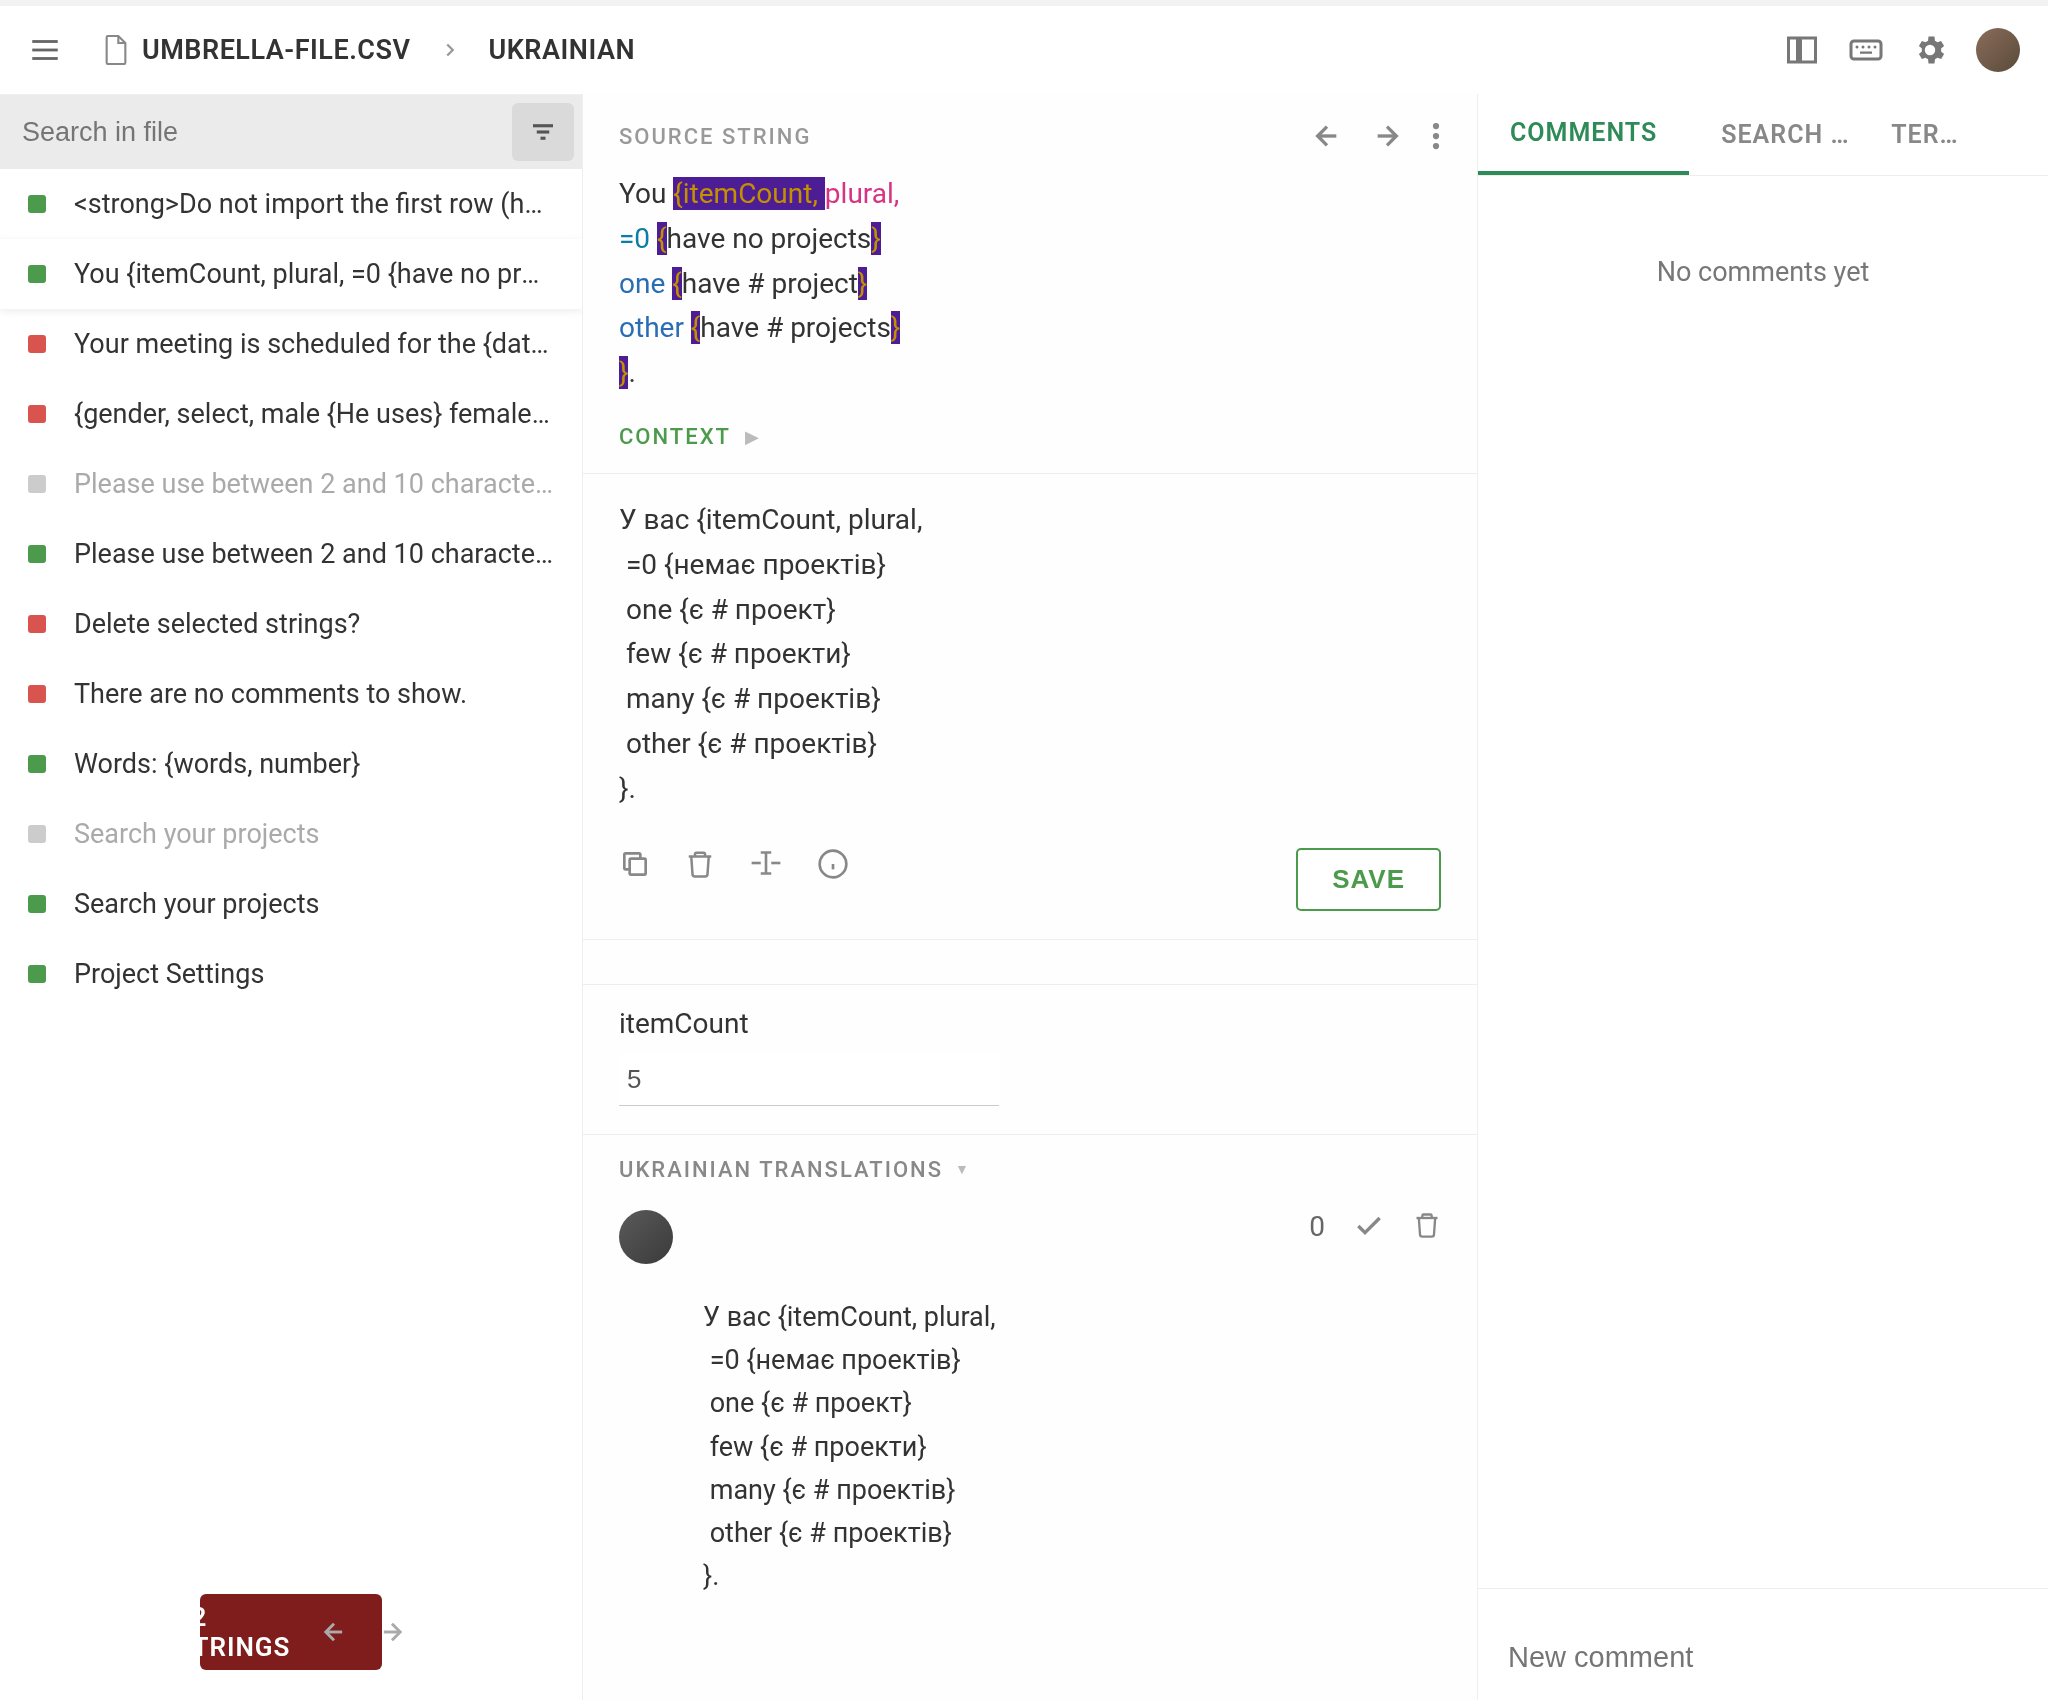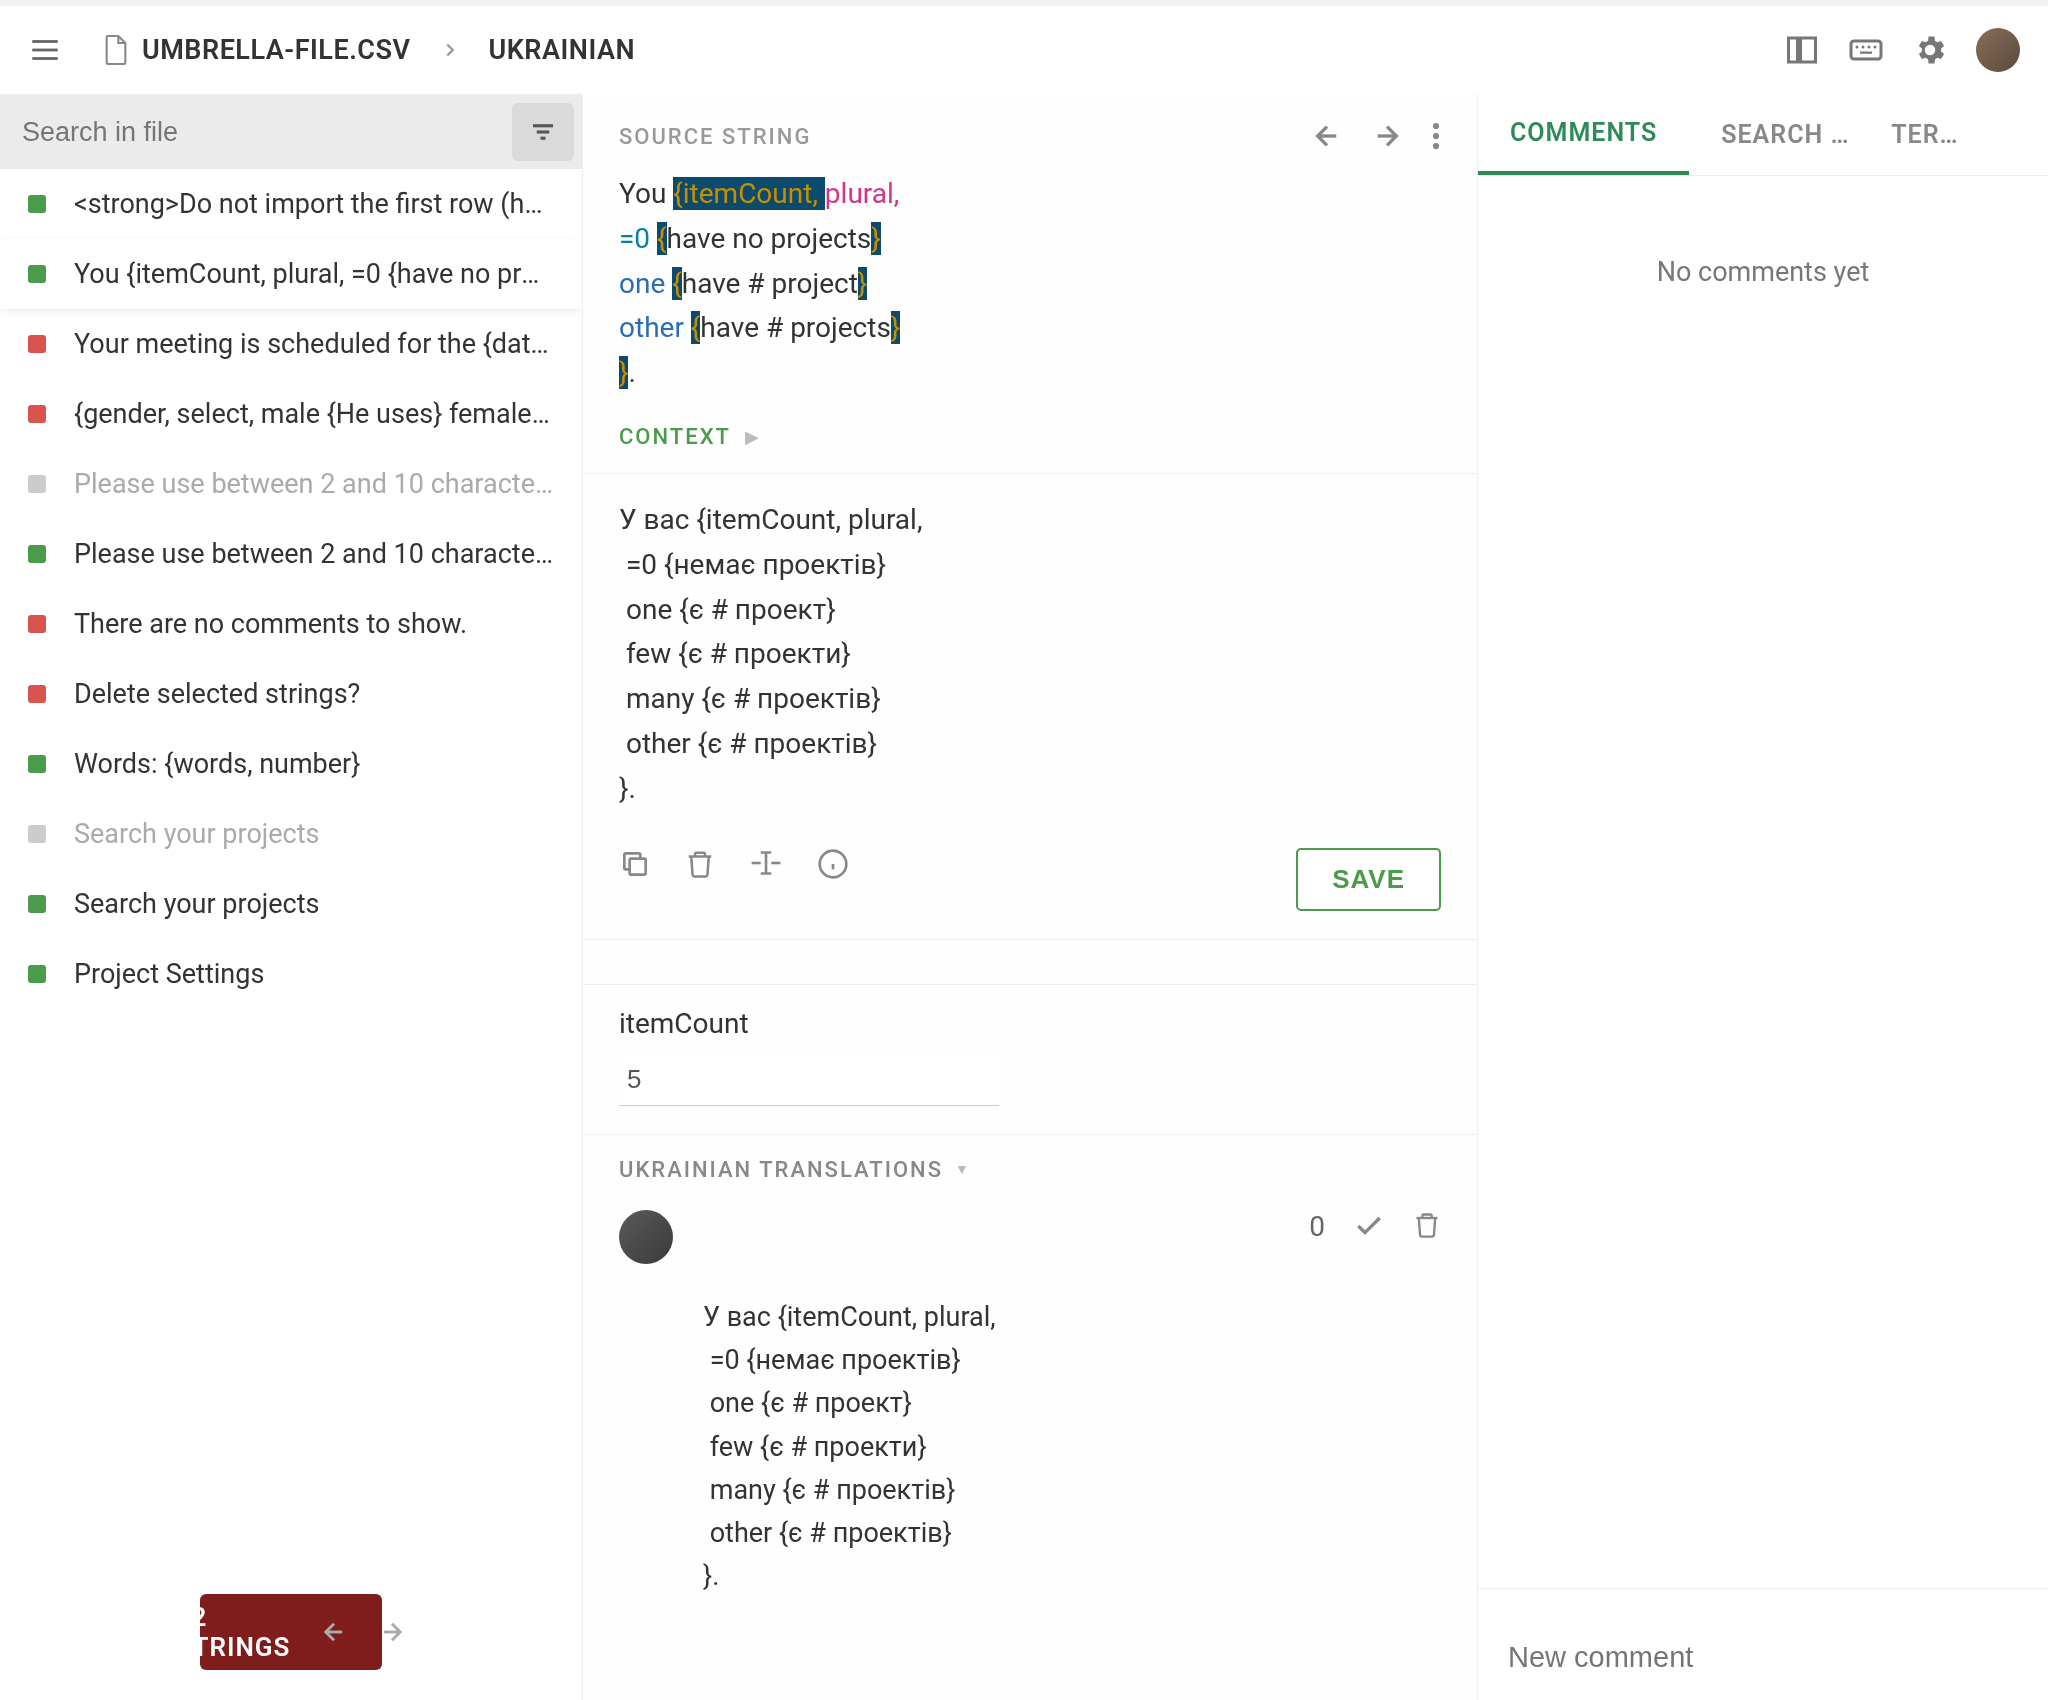--- a/index.html
+++ b/index.html
@@ -121,21 +121,21 @@
   font-size: 22px;
   letter-spacing: 2px;
   color: #999;
   font-weight: 500;
 }
 .editor-header-actions { margin-left: auto; display: flex; gap: 28px; align-items: center; }
 .nav-arrow { color: #888; cursor: pointer; }
 .more-btn { color: #888; cursor: pointer; }
 .source-string { padding: 0 36px 20px; font-size: 28px; line-height: 1.6; }
 .token-base { color: #333; }
-.token-open { color: #c49000; background: #0c4a6e; }
+.token-open { color: #c49000; background: #4c1d95; }
 .token-plural { color: #d63384; }
 .token-num { color: #0a7ea4; }
 .token-word { color: #2a6db5; }
 .token-other { color: #2a6db5; }
 .context-row {
   display: flex;
   align-items: center;
   gap: 14px;
   padding: 8px 36px 24px;
   color: #4c9a4c;
@@ -347,25 +347,25 @@
           <div class="string-item faded">
             <span class="status-dot dot-gray"></span>
             <span class="string-text">Please use between 2 and 10 characters</span>
           </div>
           <div class="string-item">
             <span class="status-dot dot-green"></span>
             <span class="string-text">Please use between 2 and 10 characters</span>
           </div>
           <div class="string-item">
             <span class="status-dot dot-red"></span>
+            <span class="string-text">Delete selected strings?</span>
+          </div>
+          <div class="string-item">
+            <span class="status-dot dot-red"></span>
             <span class="string-text">There are no comments to show.</span>
-          </div>
-          <div class="string-item">
-            <span class="status-dot dot-red"></span>
-            <span class="string-text">Delete selected strings?</span>
           </div>
           <div class="string-item">
             <span class="status-dot dot-green"></span>
             <span class="string-text">Words: {words, number}</span>
           </div>
           <div class="string-item faded">
             <span class="status-dot dot-gray"></span>
             <span class="string-text">Search your projects</span>
           </div>
           <div class="string-item">

